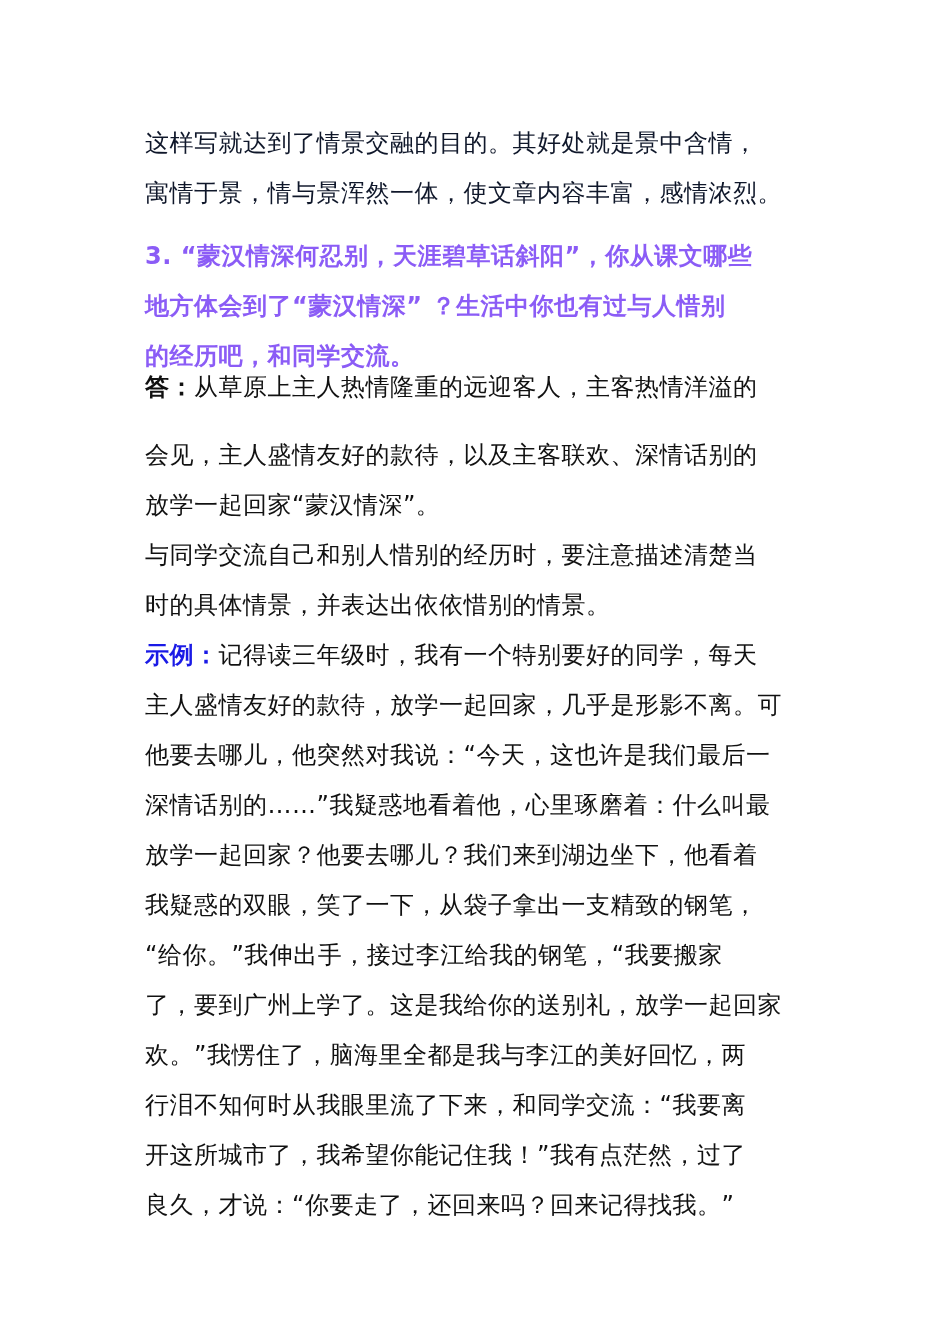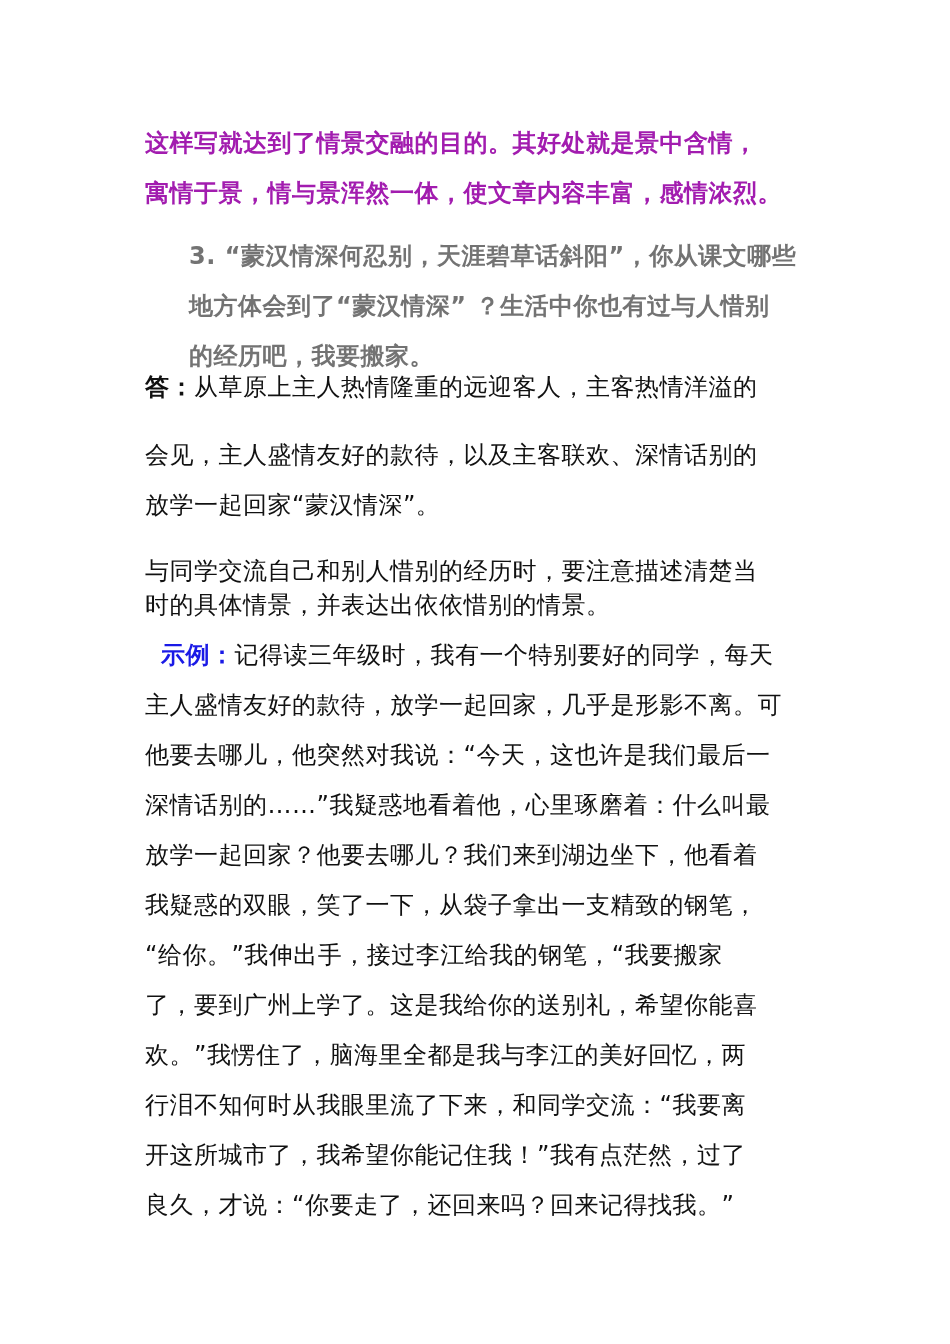--- a/index.html
+++ b/index.html
@@ -1,50 +1,50 @@
 <!DOCTYPE html>
 <html><head>
 <meta charset="utf-8">
 <style>
   html, body { margin:0; padding:0; background:#ffffff; }
   body { width:950px; height:1344px; position:relative; overflow:hidden;
          font-family: "DejaVu Sans", "Liberation Sans", sans-serif; }
   .page { position:absolute; left:145px; top:0; width:680px; }
   .line { position:absolute; left:0; white-space:nowrap; font-size:24px; line-height:30px; color:#111; letter-spacing:0.5px; }
-  .blue { color:#a21caf; font-weight:bold; }
-  .bold { font-weight:bold; color:#737373;margin-left:44px; }
-  .label-blue { color:#1a1ae6; font-weight:bold;margin-left:16px; }
+  .blue { color:#0f172a; font-weight:normal; }
+  .bold { font-weight:bold; color:#8b5cf6; }
+  .label-blue { color:#1a1ae6; font-weight:bold; }
   .label-black { color:#111; font-weight:bold; }
 </style>
 </head>
 <body>
 
 <div class="page">
   <div class="line blue" style="top:128px">这样写就达到了情景交融的目的。其好处就是景中含情，</div>
   <div class="line blue" style="top:178px">寓情于景，情与景浑然一体，使文章内容丰富，感情浓烈。</div>
 
   <div class="line bold" style="top:241px">3. “蒙汉情深何忍别，天涯碧草话斜阳”，你从课文哪些</div>
   <div class="line bold" style="top:291px">地方体会到了“蒙汉情深” ？生活中你也有过与人惜别</div>
-  <div class="line bold" style="top:341px">的经历吧，我要搬家。</div>
+  <div class="line bold" style="top:341px">的经历吧，和同学交流。</div>
 
   <div class="line" style="top:372px">
     <span class="label-black">答：</span><span>从草原上主人热情隆重的远迎客人，主客热情洋溢的</span>
   </div>
   <div class="line" style="top:440px">会见，主人盛情友好的款待，以及主客联欢、深情话别的</div>
   <div class="line" style="top:490px">放学一起回家“蒙汉情深”。</div>
-  <div class="line" style="top:556px">与同学交流自己和别人惜别的经历时，要注意描述清楚当</div>
+  <div class="line" style="top:540px">与同学交流自己和别人惜别的经历时，要注意描述清楚当</div>
   <div class="line" style="top:590px">时的具体情景，并表达出依依惜别的情景。</div>
 
   <div class="line" style="top:640px">
     <span class="label-blue">示例：</span><span>记得读三年级时，我有一个特别要好的同学，每天</span>
   </div>
   <div class="line" style="top:690px">主人盛情友好的款待，放学一起回家，几乎是形影不离。可</div>
   <div class="line" style="top:740px">他要去哪儿，他突然对我说：“今天，这也许是我们最后一</div>
   <div class="line" style="top:790px">深情话别的……”我疑惑地看着他，心里琢磨着：什么叫最</div>
   <div class="line" style="top:840px">放学一起回家？他要去哪儿？我们来到湖边坐下，他看着</div>
   <div class="line" style="top:890px">我疑惑的双眼，笑了一下，从袋子拿出一支精致的钢笔，</div>
   <div class="line" style="top:940px">“给你。”我伸出手，接过李江给我的钢笔，“我要搬家</div>
-  <div class="line" style="top:990px">了，要到广州上学了。这是我给你的送别礼，希望你能喜</div>
+  <div class="line" style="top:990px">了，要到广州上学了。这是我给你的送别礼，放学一起回家</div>
   <div class="line" style="top:1040px">欢。”我愣住了，脑海里全都是我与李江的美好回忆，两</div>
   <div class="line" style="top:1090px">行泪不知何时从我眼里流了下来，和同学交流：“我要离</div>
   <div class="line" style="top:1140px">开这所城市了，我希望你能记住我！”我有点茫然，过了</div>
   <div class="line" style="top:1190px">良久，才说：“你要走了，还回来吗？回来记得找我。”</div>
 </div>
 
 </body></html>

